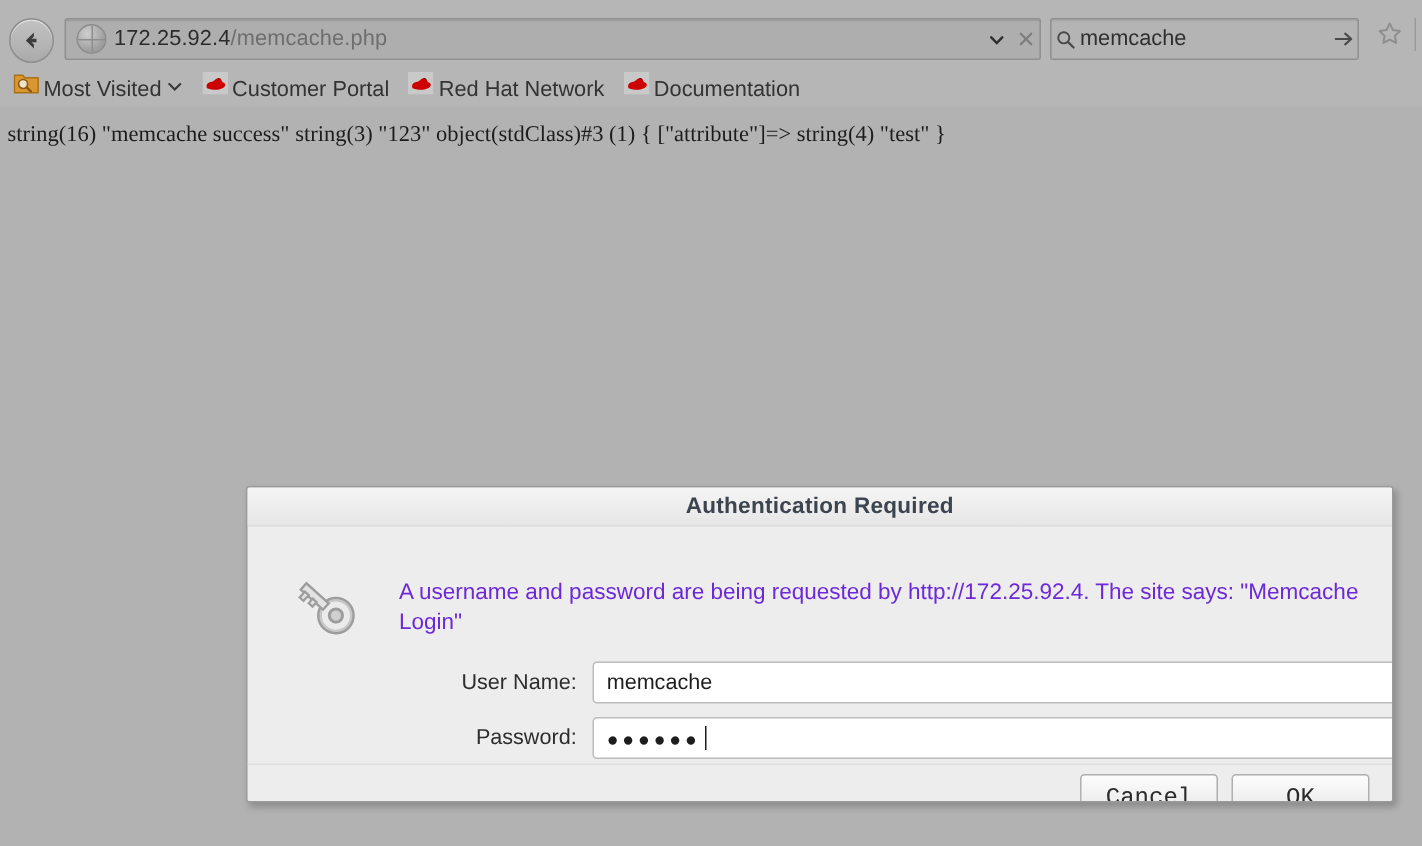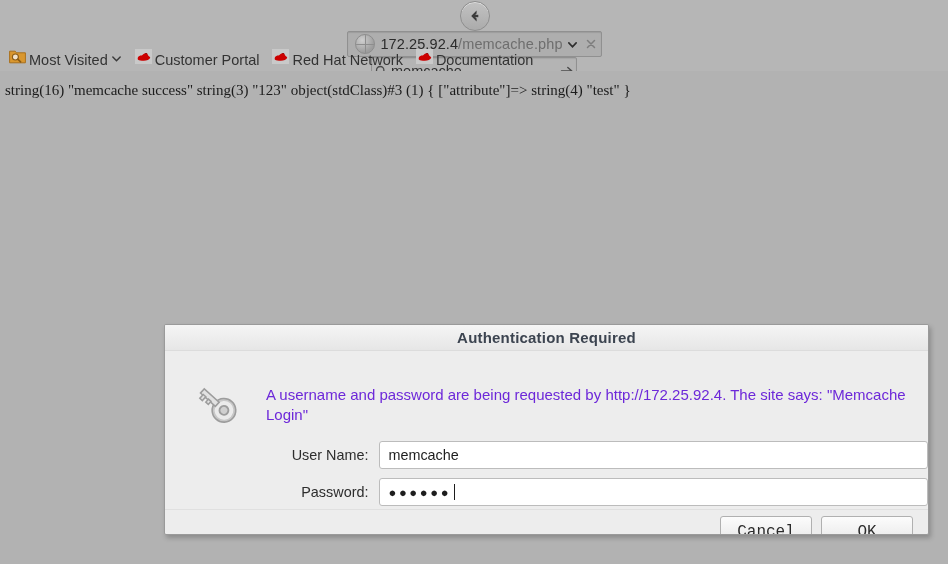--- a/index.html
+++ b/index.html
@@ -24,24 +24,23 @@
     background: #b6b6b6;
     box-sizing: border-box;
   }
 
   #nav-toolbar {
     position: absolute;
     left: 0; top: 0;
     width: 948px;
     height: 38px;
     display: flex;
-    align-items: center;
-    padding: 1px 4px;
-    box-sizing: border-box;
-    flex-direction: column;
+    align-items: flex-start;
+    padding: 12px 4px;
+    box-sizing: border-box;
   }
 
   .back-button {
     width: 28px; height: 28px;
     border-radius: 50%;
     background: linear-gradient(#c2c2c2, #ababab);
     border: 1px solid #8e8e8e;
     box-shadow: inset 0 1px 0 rgba(255,255,255,.5);
     display: flex;
     align-items: center;
@@ -224,21 +223,21 @@
     position: absolute;
     left: 101px;
     top: 34px;
     width: 646px;
     font-size: 15px;
     line-height: 20px;
     color: #6d28d9;
   }
   .field-row {
     position: absolute;
-    left: 0;
+    left: 16px;
     width: 100%;
     height: 28px;
     display: flex;
     align-items: center;
   }
   #row-username { top: 90px; }
   #row-password { top: 127px; }
   .field-label {
     width: 252px;
     text-align: right;

